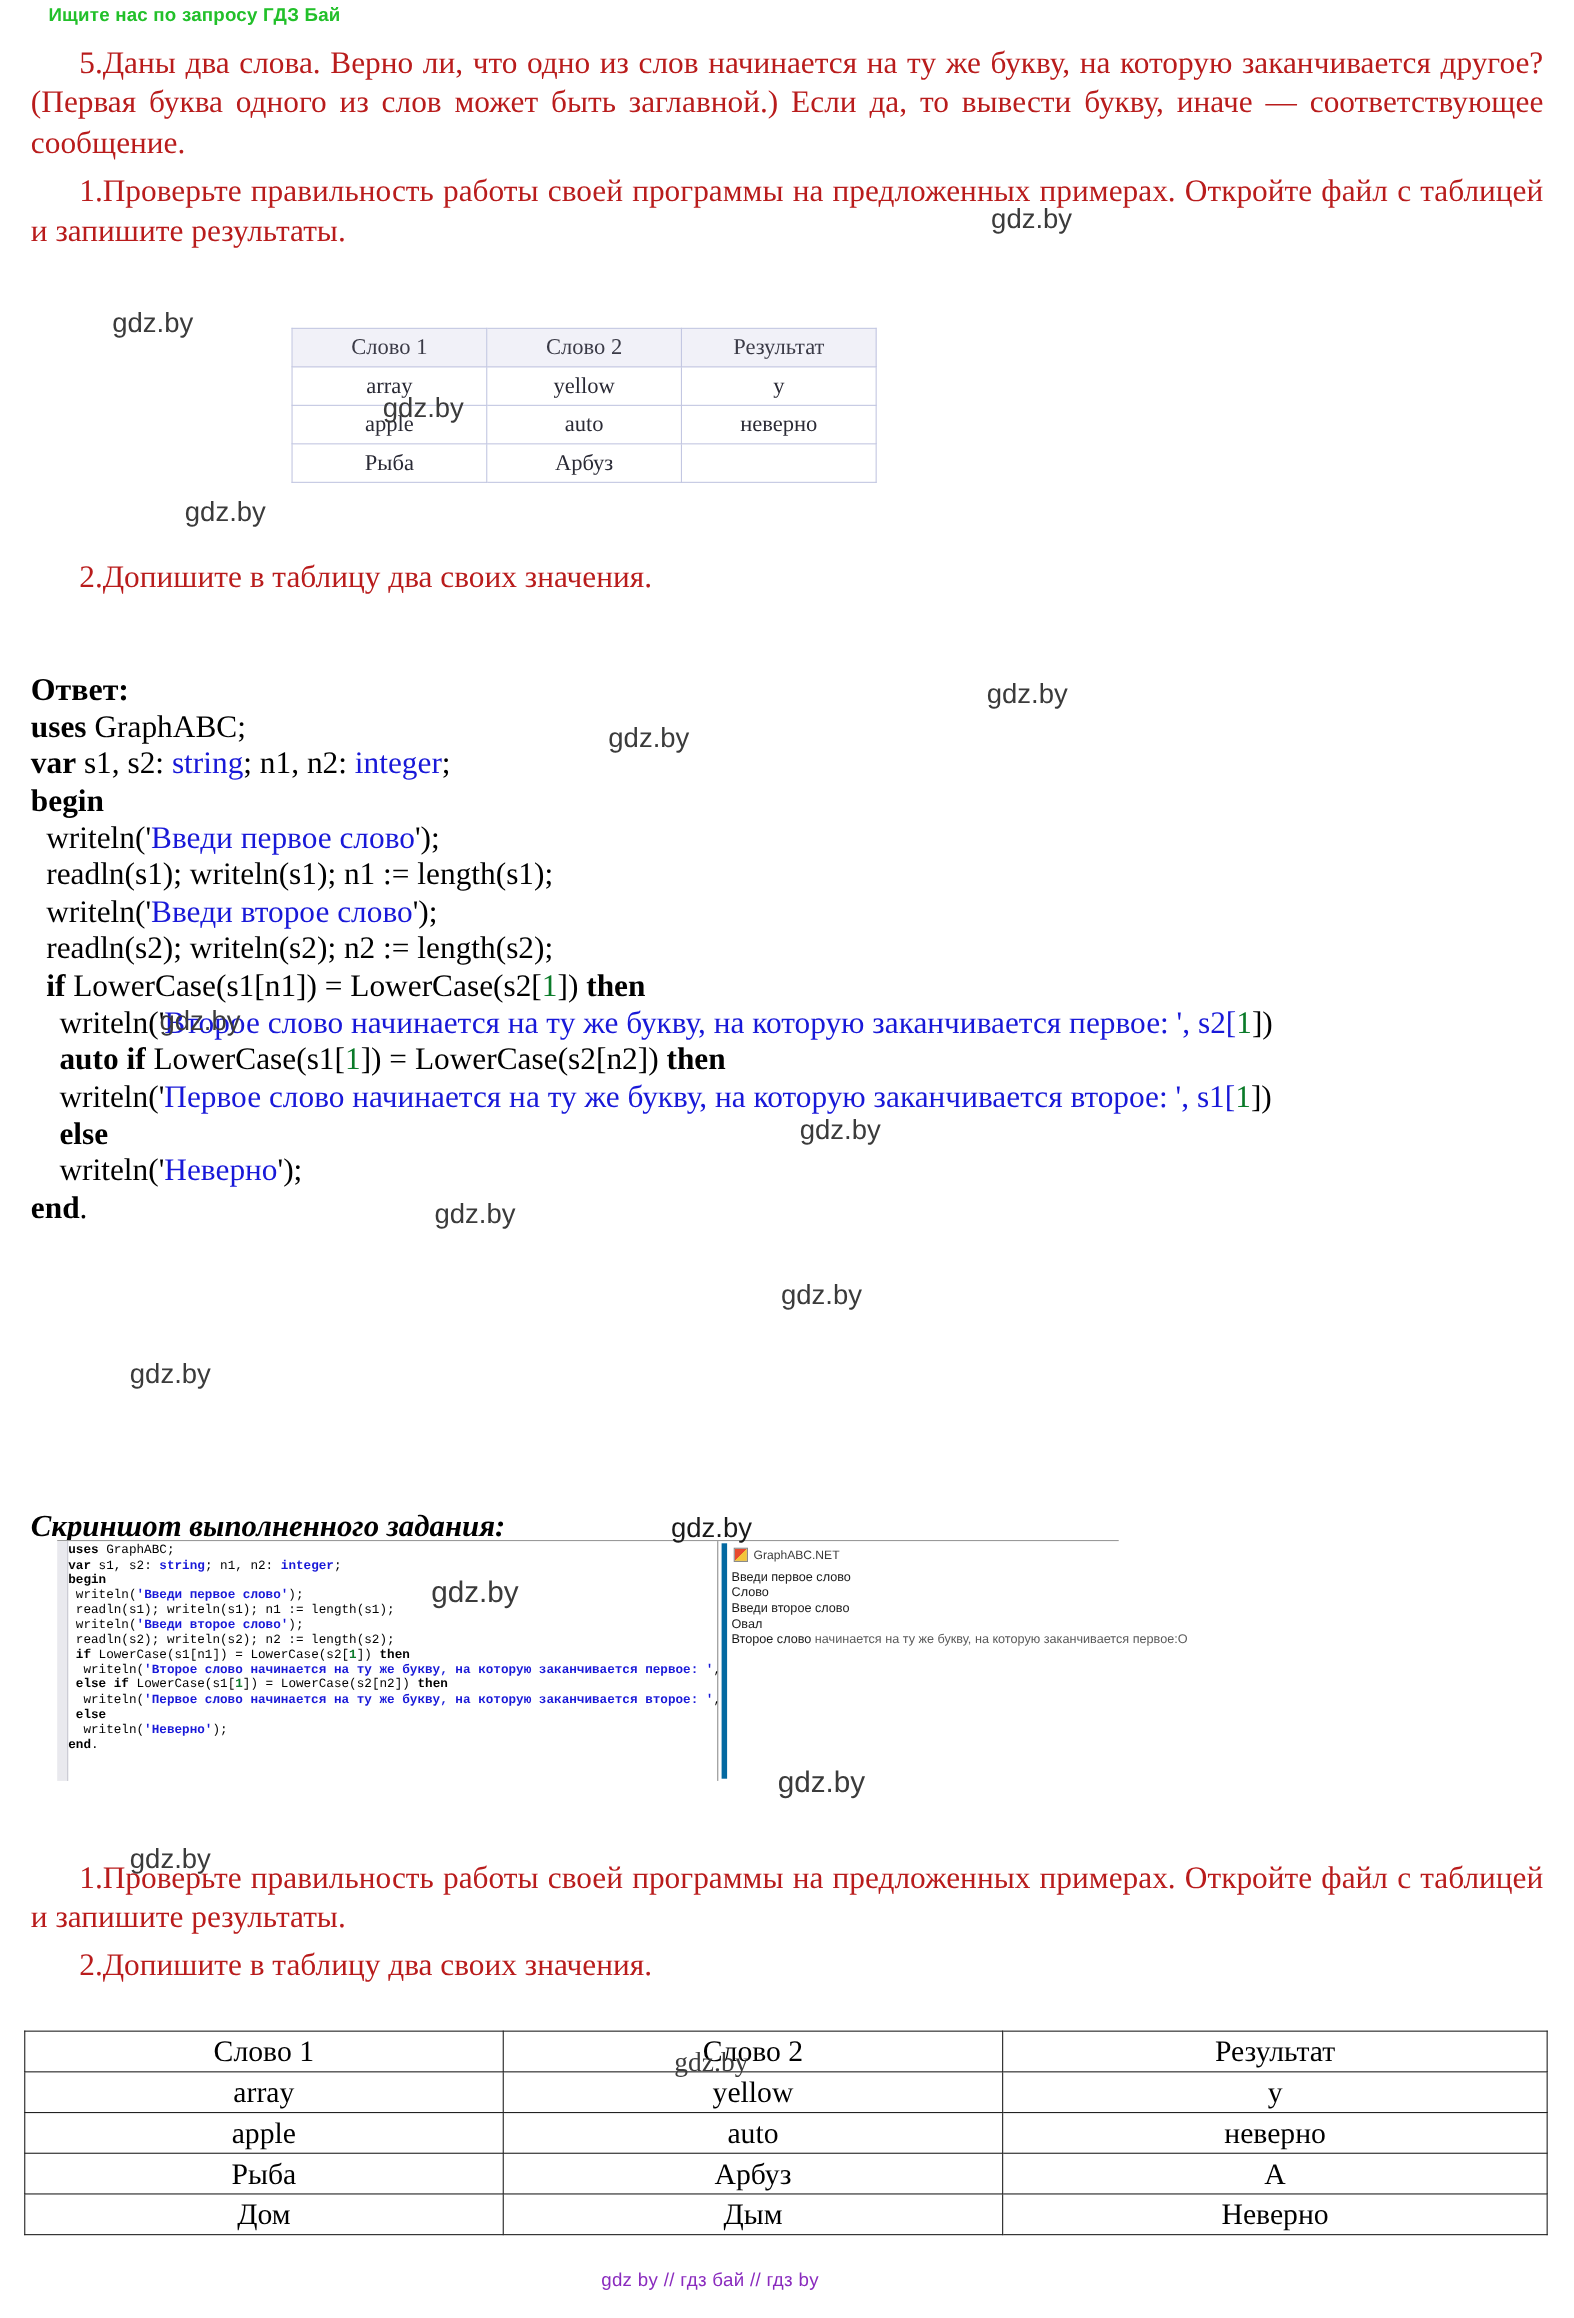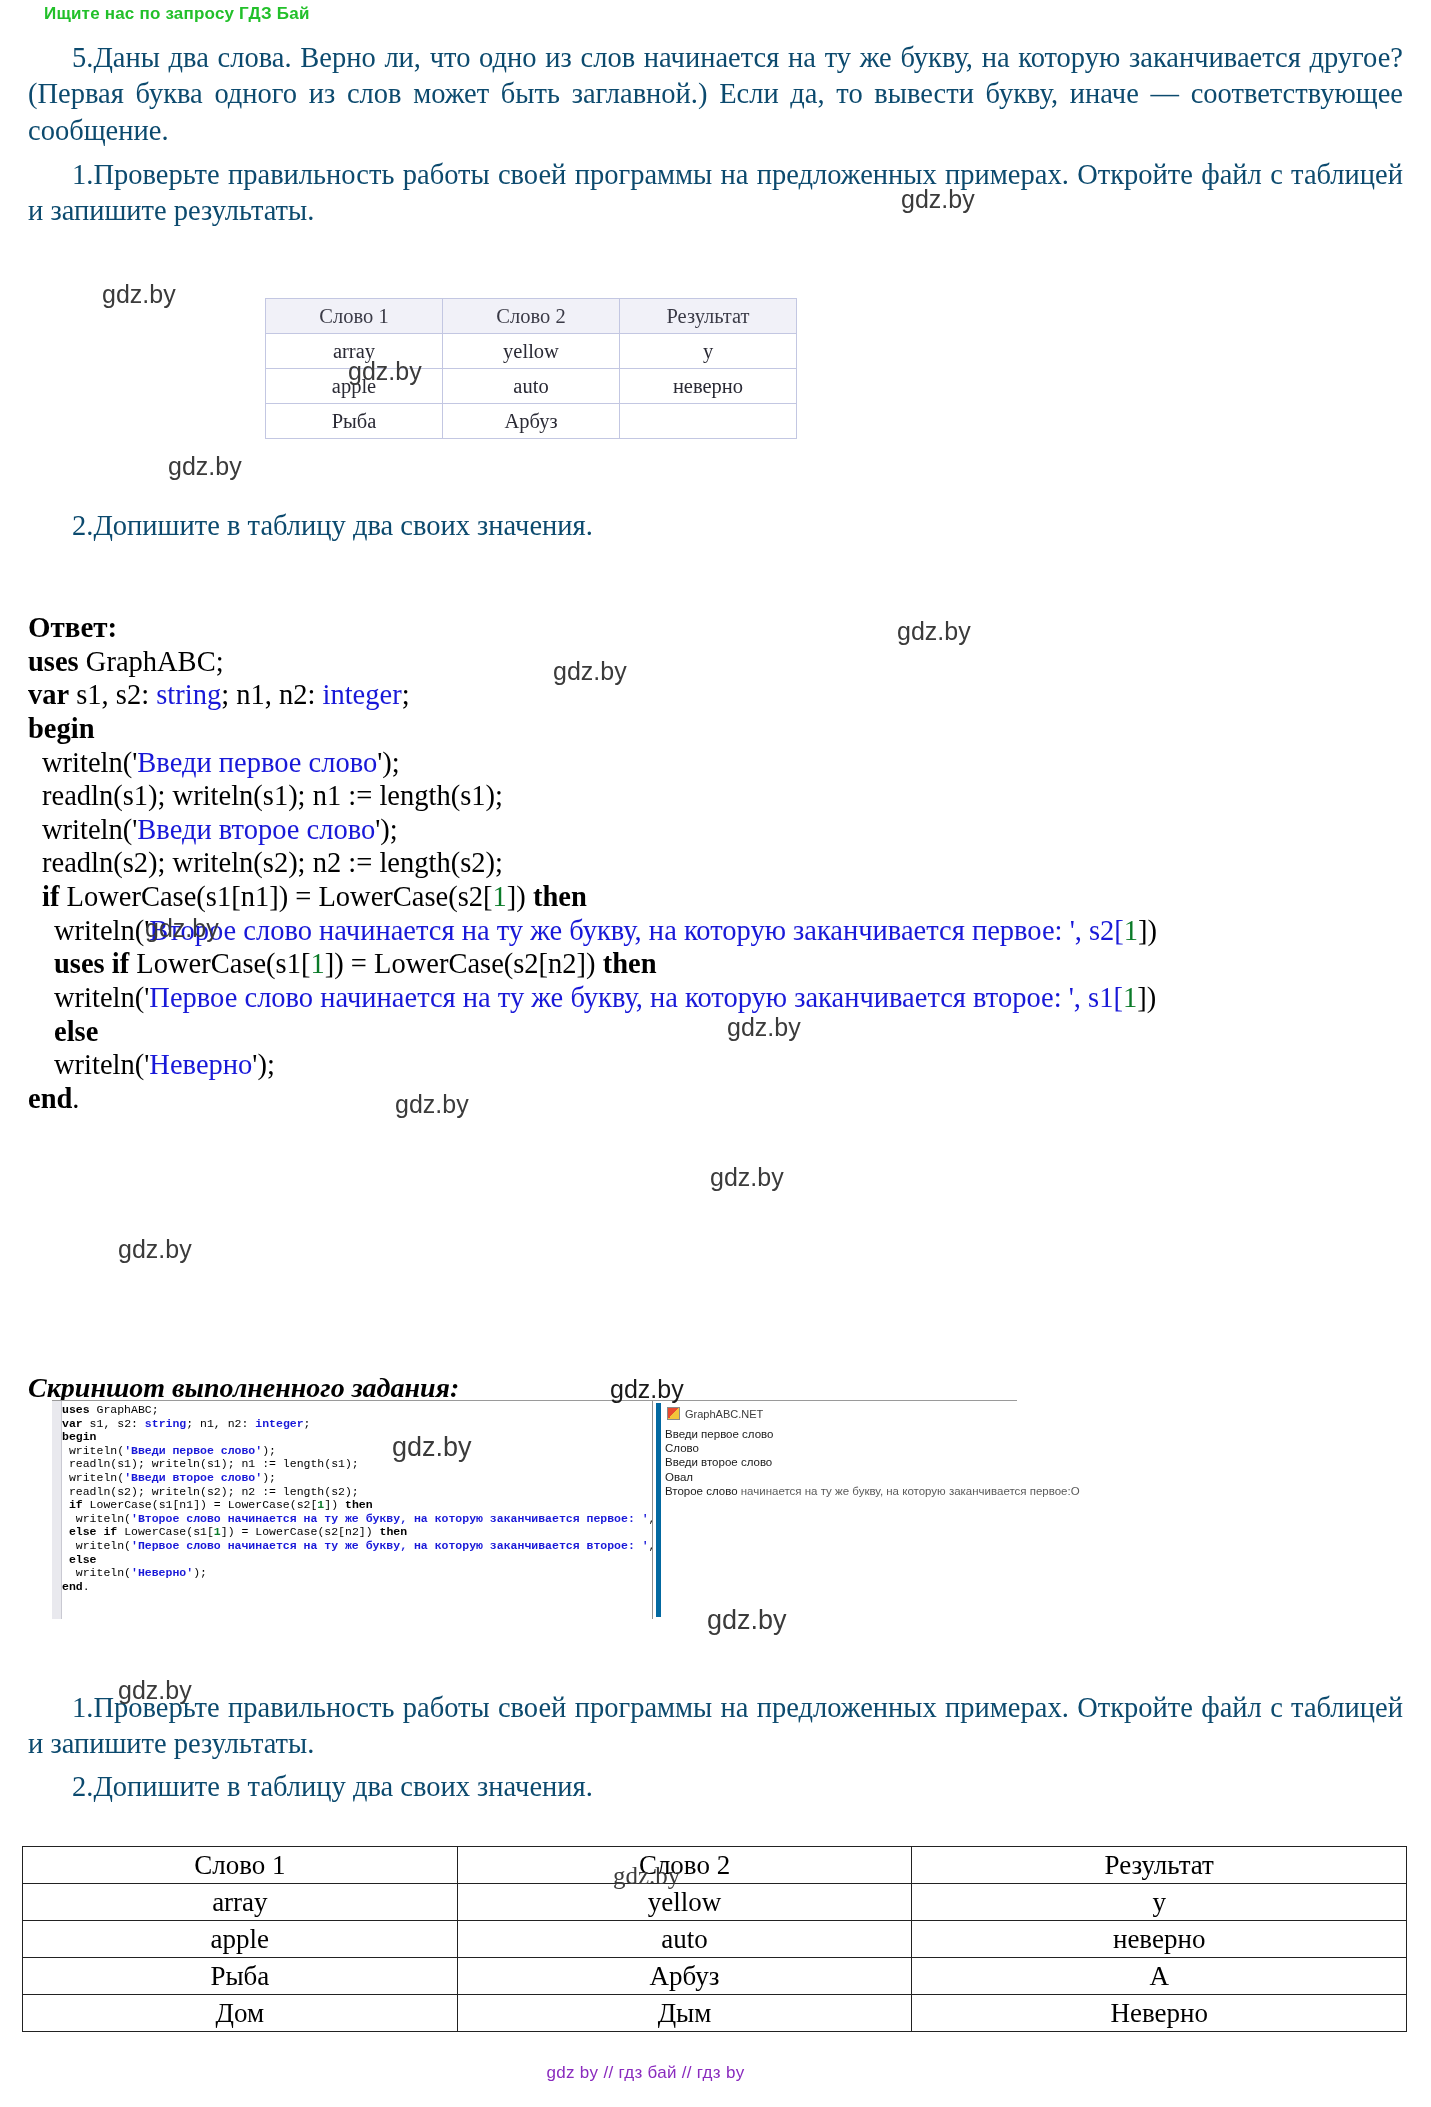--- a/index.html
+++ b/index.html
@@ -22,21 +22,21 @@
     letter-spacing:.2px;
     padding-left:44px;
   }
 
   
   .page{ position:absolute; top:40px; left:0; width:1431px; }
 
   .para{
     font-size:28.5px;
     line-height:1.275;
-    color:#0c4a6e;
+    color:#b91c1c;
     margin:0 28px 0 28px;
     text-align:justify;
     text-indent:44px;
   }
 
   
   .wm{
     position:absolute;
     font-family:"Liberation Sans", sans-serif;
     color:#3b3b3b;
@@ -257,21 +257,21 @@
 
     <div class="l ind1">
       <span class="kw">if</span><span> LowerCase(s1[n1]) = LowerCase(s2[</span><span class="num">1</span><span>]) </span><span class="kw">then</span>
     </div>
 
     <div class="l ind2">
       <span>writeln('</span><span class="str">Второе слово начинается на ту же букву, на которую заканчивается первое: </span><span class="str">', s2[</span><span class="num">1</span><span>])</span>
     </div>
 
     <div class="l ind2">
-      <span class="kw">uses if</span><span> LowerCase(s1[</span><span class="num">1</span><span>]) = LowerCase(s2[n2]) </span><span class="kw">then</span>
+      <span class="kw">auto if</span><span> LowerCase(s1[</span><span class="num">1</span><span>]) = LowerCase(s2[n2]) </span><span class="kw">then</span>
     </div>
 
     <div class="l ind2">
       <span>writeln('</span><span class="str">Первое слово начинается на ту же букву, на которую заканчивается второе: </span><span class="str">', s1[</span><span class="num">1</span><span>])</span>
     </div>
 
     <div class="l ind2">
       <span class="kw">else</span>
     </div>
 

